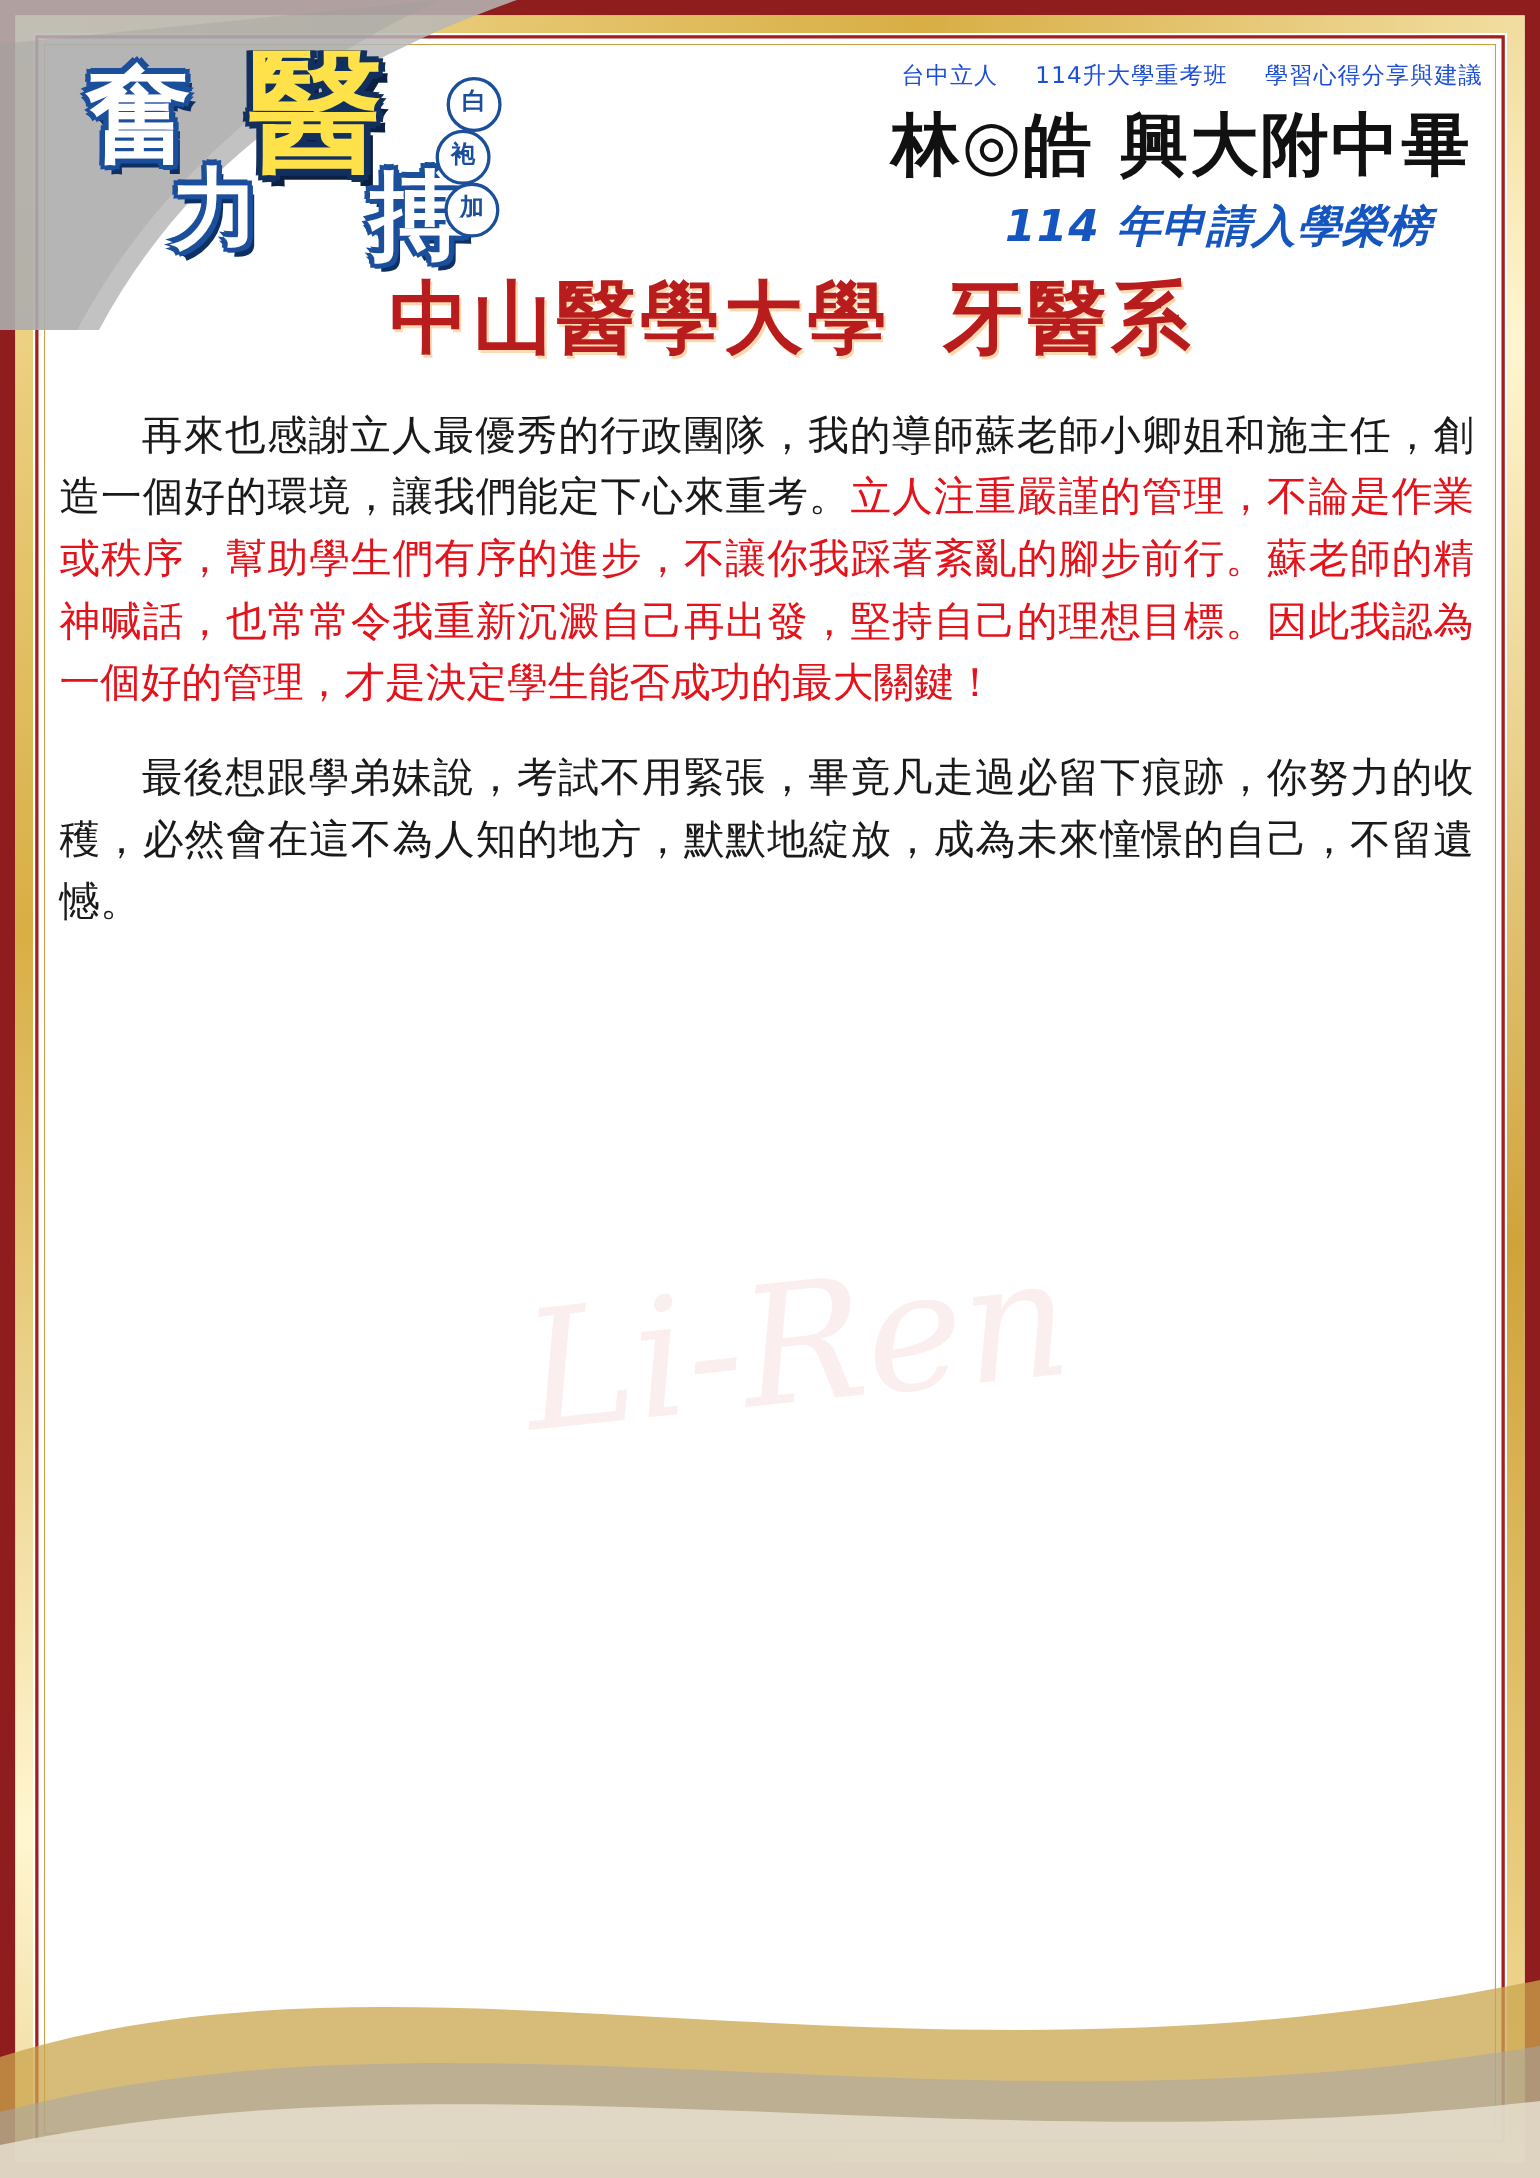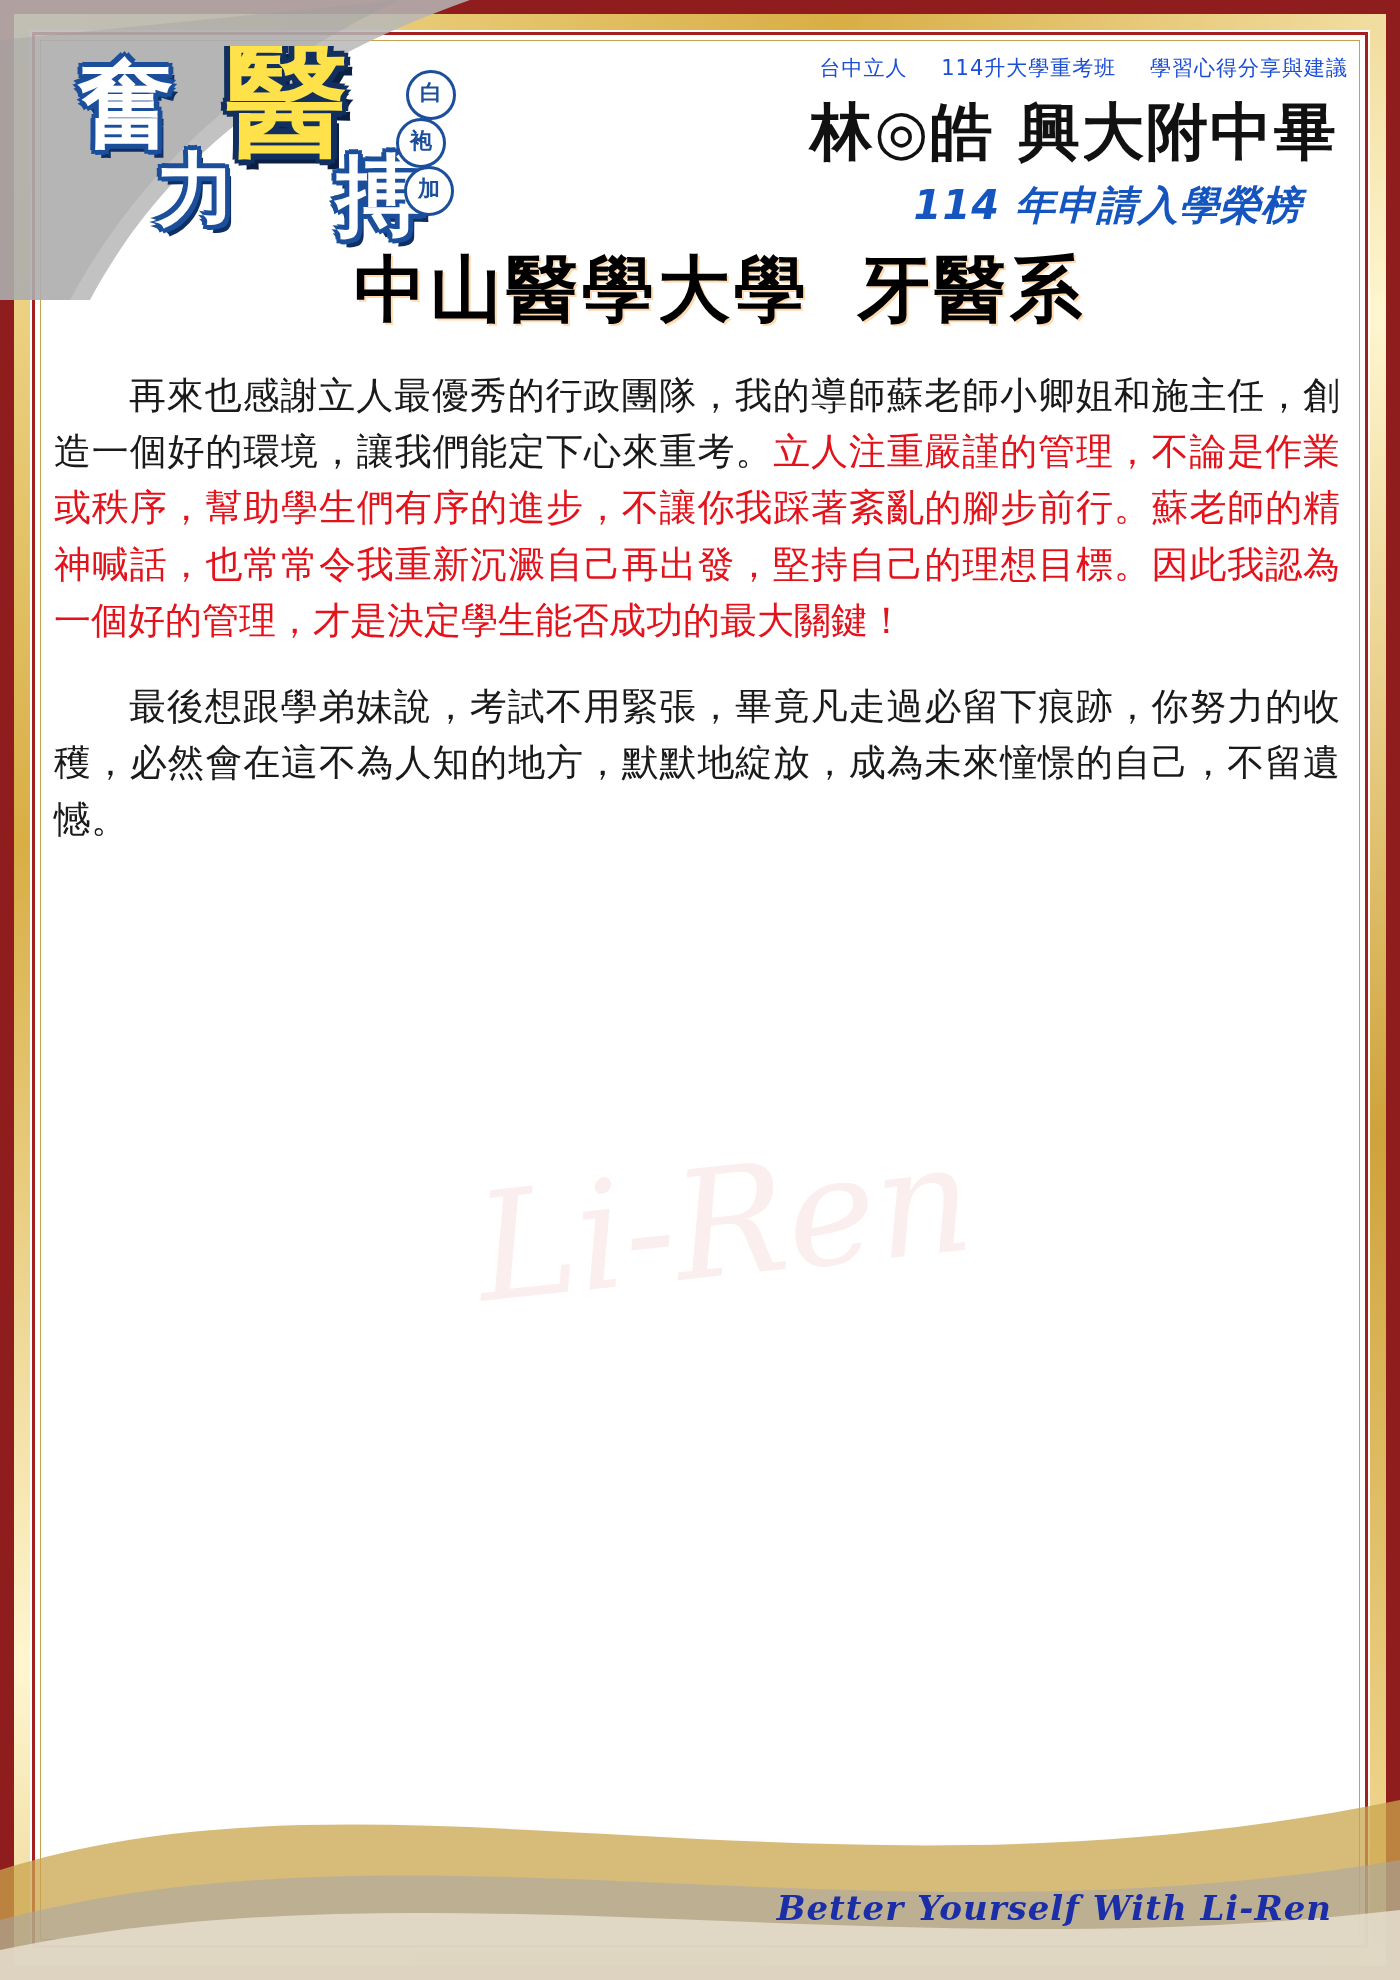--- a/index.html
+++ b/index.html
@@ -191,21 +191,21 @@
     font-style: italic;
   }
   .school-line {
     position: absolute;
     left: 60px;
     top: 196px;
     right: 20px;
     text-align: center;
     font-size: 72px;
     font-weight: bold;
-    color: #000000;
+    color: #b91c1c;
     letter-spacing: 4px;
     text-shadow: 2px 2px 0 #ffd9b0;
     white-space: nowrap;
   }
   .school-line .gap { display: inline-block; width: 48px; }
 
   
   .body-text {
     position: relative;
     margin: 22px 14px 0 8px;
@@ -304,16 +304,15 @@
       </div>
     </div>
 
     <div class="body-text">
       <div class="para" id="para-2"><span class="indent"></span><span>再來也感謝立人最優秀的行政團隊，我的導師蘇老師小卿姐和施主任，創造一個好的環境，讓我們能定下心來重考。</span><span class="hl">立人注重嚴謹的管理，不論是作業或秩序，幫助學生們有序的進步，不讓你我踩著紊亂的腳步前行。蘇老師的精神喊話，也常常令我重新沉澱自己再出發，堅持自己的理想目標。因此我認為一個好的管理，才是決定學生能否成功的最大關鍵！</span></div>
       <div class="para" id="para-3"><span class="indent"></span><span>最後想跟學弟妹說，考試不用緊張，畢竟凡走過必留下痕跡，你努力的收穫，必然會在這不為人知的地方，默默地綻放，成為未來憧憬的自己，不留遺憾。</span></div>
     </div>
 
     <div class="watermark">Li-Ren</div>
 
-    <div class="footer">Better  Yourself  With   Li-Ren</div>
 
   </div>
 </div>
 
 </body></html>

